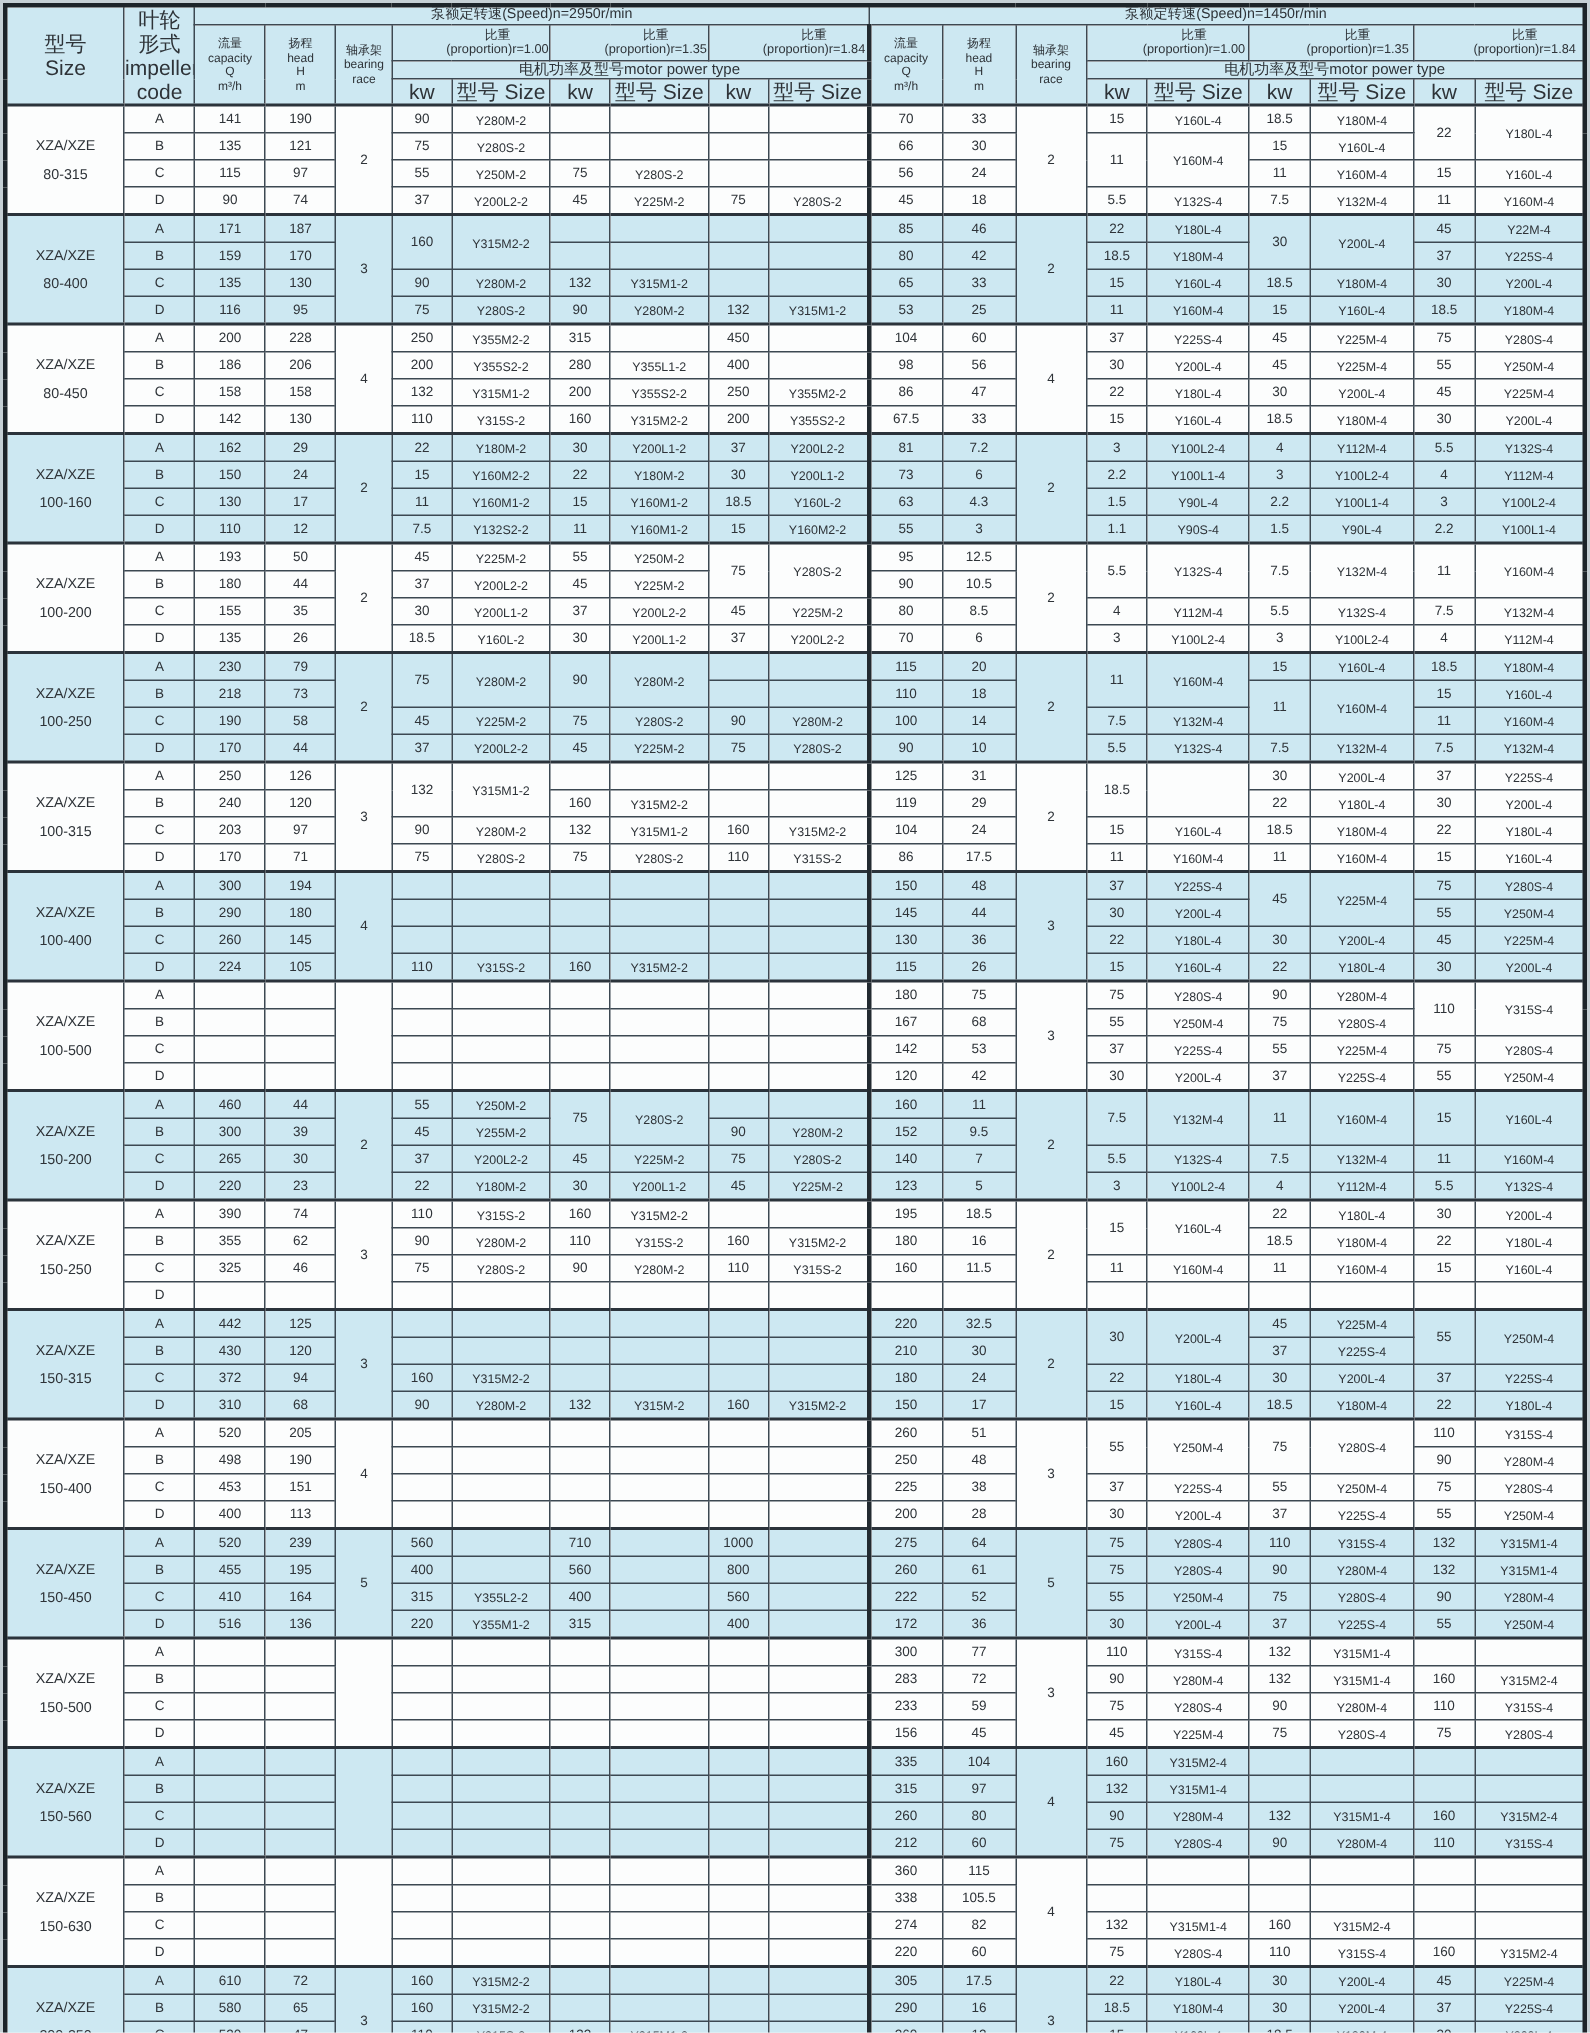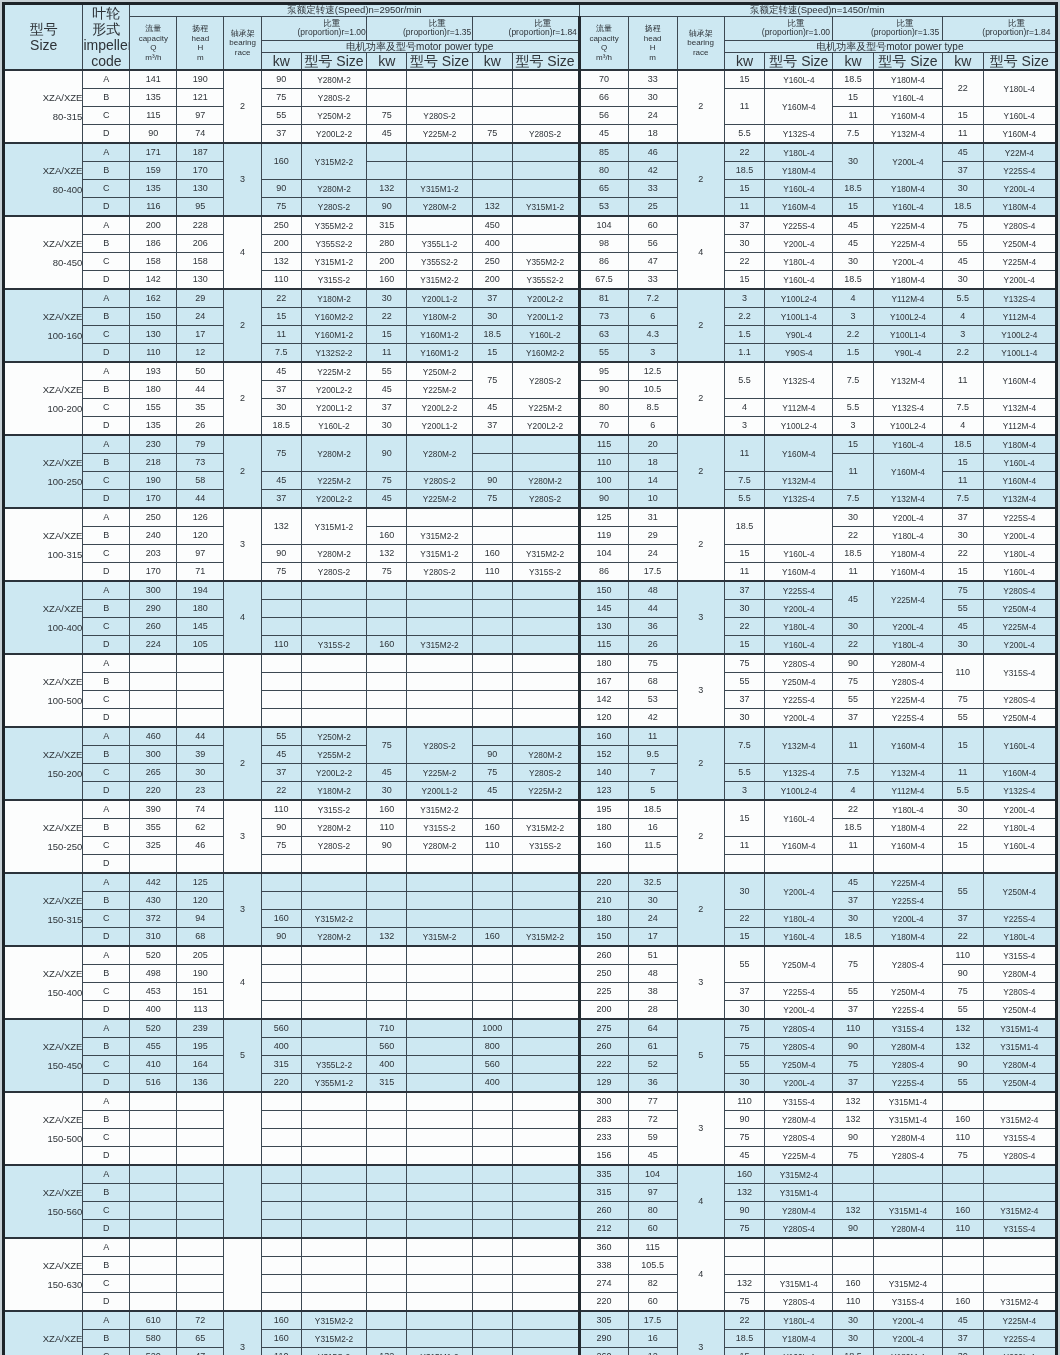--- a/index.html
+++ b/index.html
@@ -35,21 +35,21 @@
   }
   thead .speed-title{font-size:9.5px;}
   thead .prop{font-size:8.5px;padding-left:35px;}
   thead .motor{font-size:10px;}
   thead .unit-head{font-size:8px;line-height:1.2;}
   tbody td{
     font-size:9px;
     height:17px;
     line-height:1.05;
   }
-  .c-size{font-size:9.5px;line-height:2.0;text-align:right;}
+  .c-size{font-size:9.5px;line-height:2.0;}
   .c-model{font-size:8.3px;}
   .bu{background:var(--band,#cde8f2);}
   .grp-top{border-top:2px solid #2b333b;}
   .mid{border-right:3px solid #222a30;}
 </style>
 </head>
 <body>
 
 <div class="page-wrap">
   <table>
@@ -1190,21 +1190,21 @@
         <tr>
           <td class="c-code bu">D</td>
           <td class="c-num bu">516</td>
           <td class="c-num bu">136</td>
           <td class="c-kw bu">220</td>
           <td class="c-model bu">Y355M1-2</td>
           <td class="c-kw bu">315</td>
           <td class="c-model bu"></td>
           <td class="c-kw bu">400</td>
           <td class="c-model mid bu"></td>
-          <td class="c-num bu">129</td>
+          <td class="c-num bu">172</td>
           <td class="c-num bu">36</td>
           <td class="c-kw bu">30</td>
           <td class="c-model bu">Y200L-4</td>
           <td class="c-kw bu">37</td>
           <td class="c-model bu">Y225S-4</td>
           <td class="c-kw bu">55</td>
           <td class="c-model bu">Y250M-4</td>
         </tr>
         <tr>
           <td rowspan="4" class="c-size grp-top">XZA/XZE

